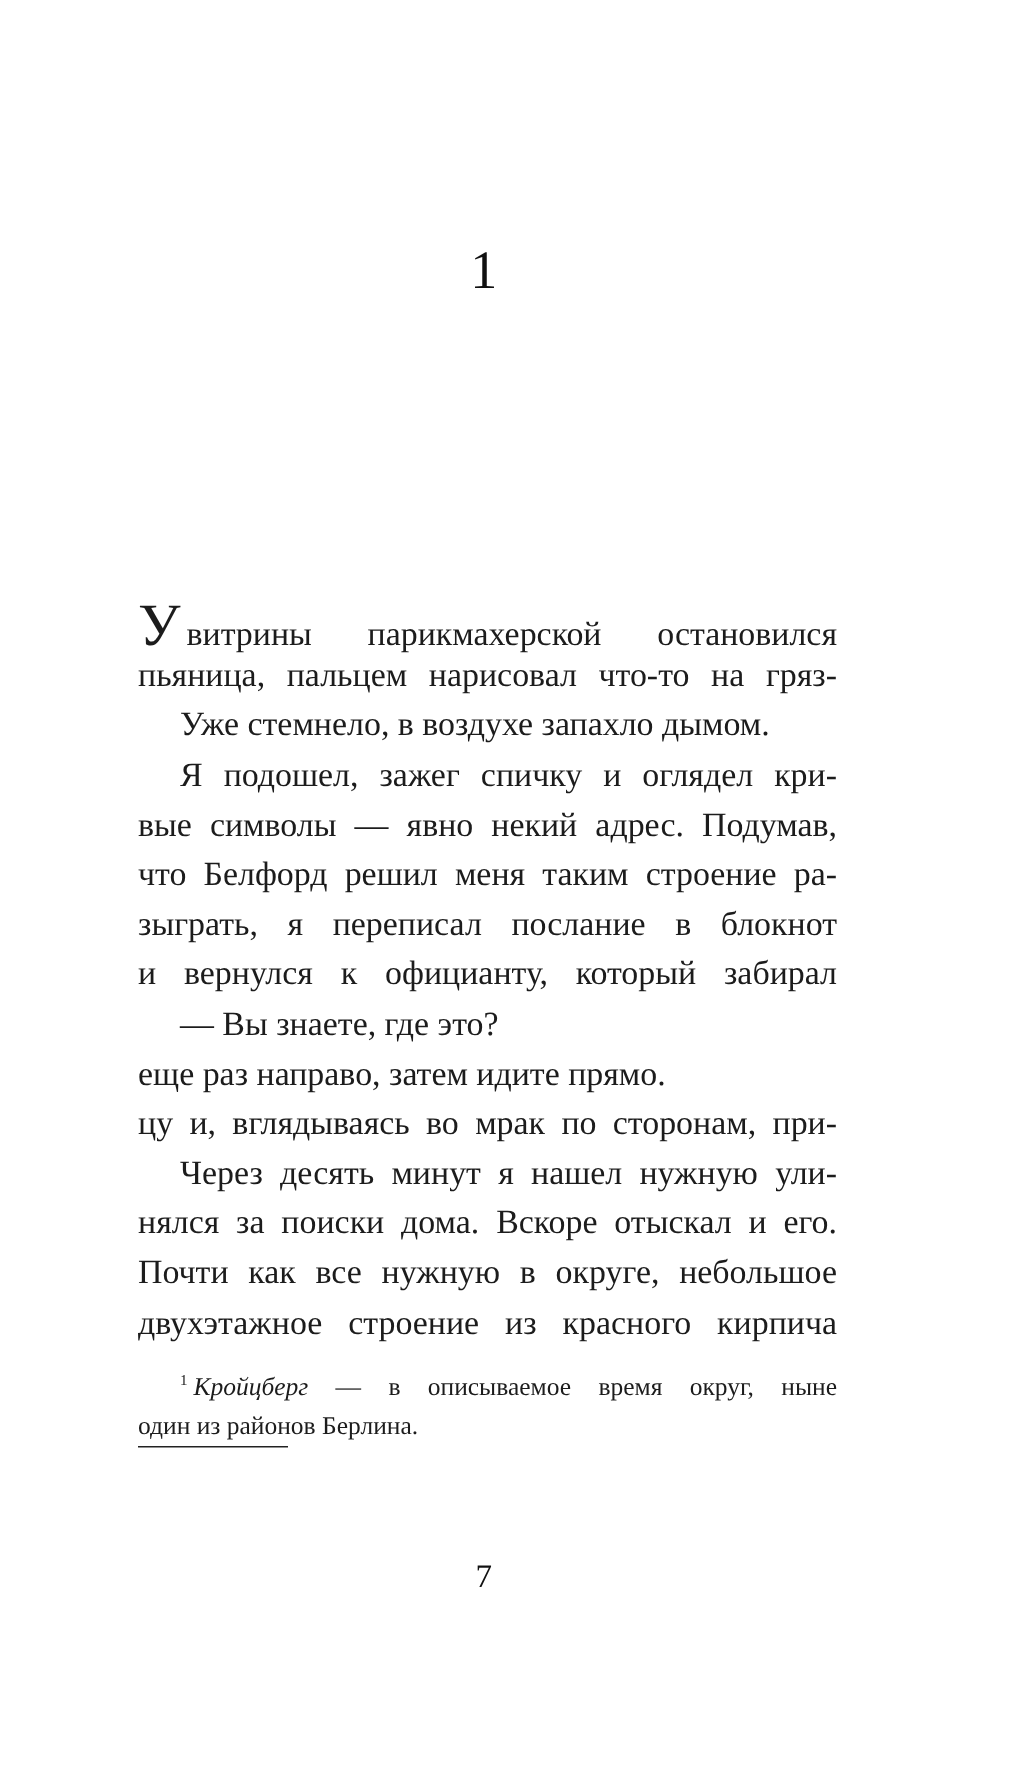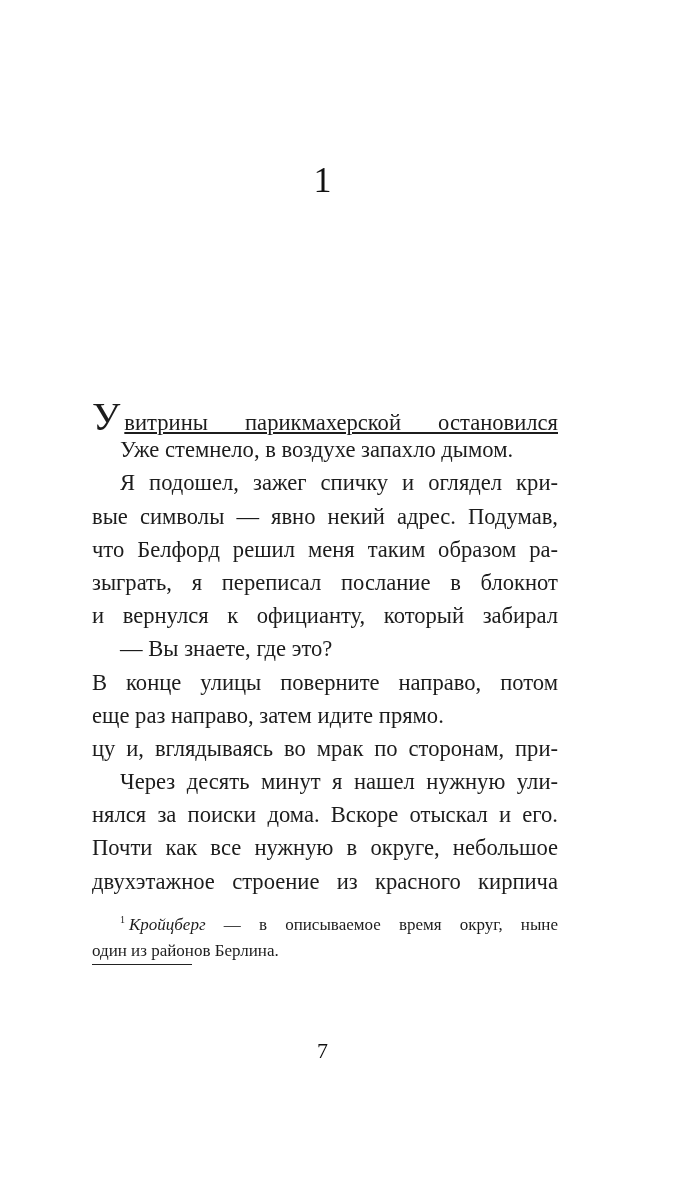--- a/index.html
+++ b/index.html
@@ -116,30 +116,30 @@
 </head>
 <body>
 
 <div class="page">
 
   <div class="chapter-number">1</div>
 
   <div class="body-text">
     <div class="dropcap-line">
       <span class="dropcap">У</span>
-      <span style="flex:1; text-align:justify; text-align-last:justify;text-decoration:underline;">витрины парикмахерской остановился</span>
+      <span style="flex:1; text-align:justify; text-align-last:justify;">витрины парикмахерской остановился</span>
     </div>
+    <span class="line">пьяница, пальцем нарисовал что-то на гряз-</span>
     <span class="line indent last">Уже стемнело, в воздухе запахло дымом.</span>
     <span class="line indent">Я подошел, зажег спичку и оглядел кри-</span>
     <span class="line">вые символы — явно некий адрес. Подумав,</span>
-    <span class="line">что Белфорд решил меня таким образом ра-</span>
+    <span class="line">что Белфорд решил меня таким строение ра-</span>
     <span class="line">зыграть, я переписал послание в блокнот</span>
     <span class="line">и вернулся к официанту, который забирал</span>
     <span class="line indent last">— Вы знаете, где это?</span>
-    <span class="line">В конце улицы поверните направо, потом</span>
     <span class="line last">еще раз направо, затем идите прямо.</span>
     <span class="line">цу и, вглядываясь во мрак по сторонам, при-</span>
     <span class="line indent">Через десять минут я нашел нужную ули-</span>
     <span class="line">нялся за поиски дома. Вскоре отыскал и его.</span>
     <span class="line">Почти как все нужную в округе, небольшое</span>
     <span class="line">двухэтажное строение из красного кирпича</span>
   </div>
 
   <div class="footnote-rule"></div>
 

